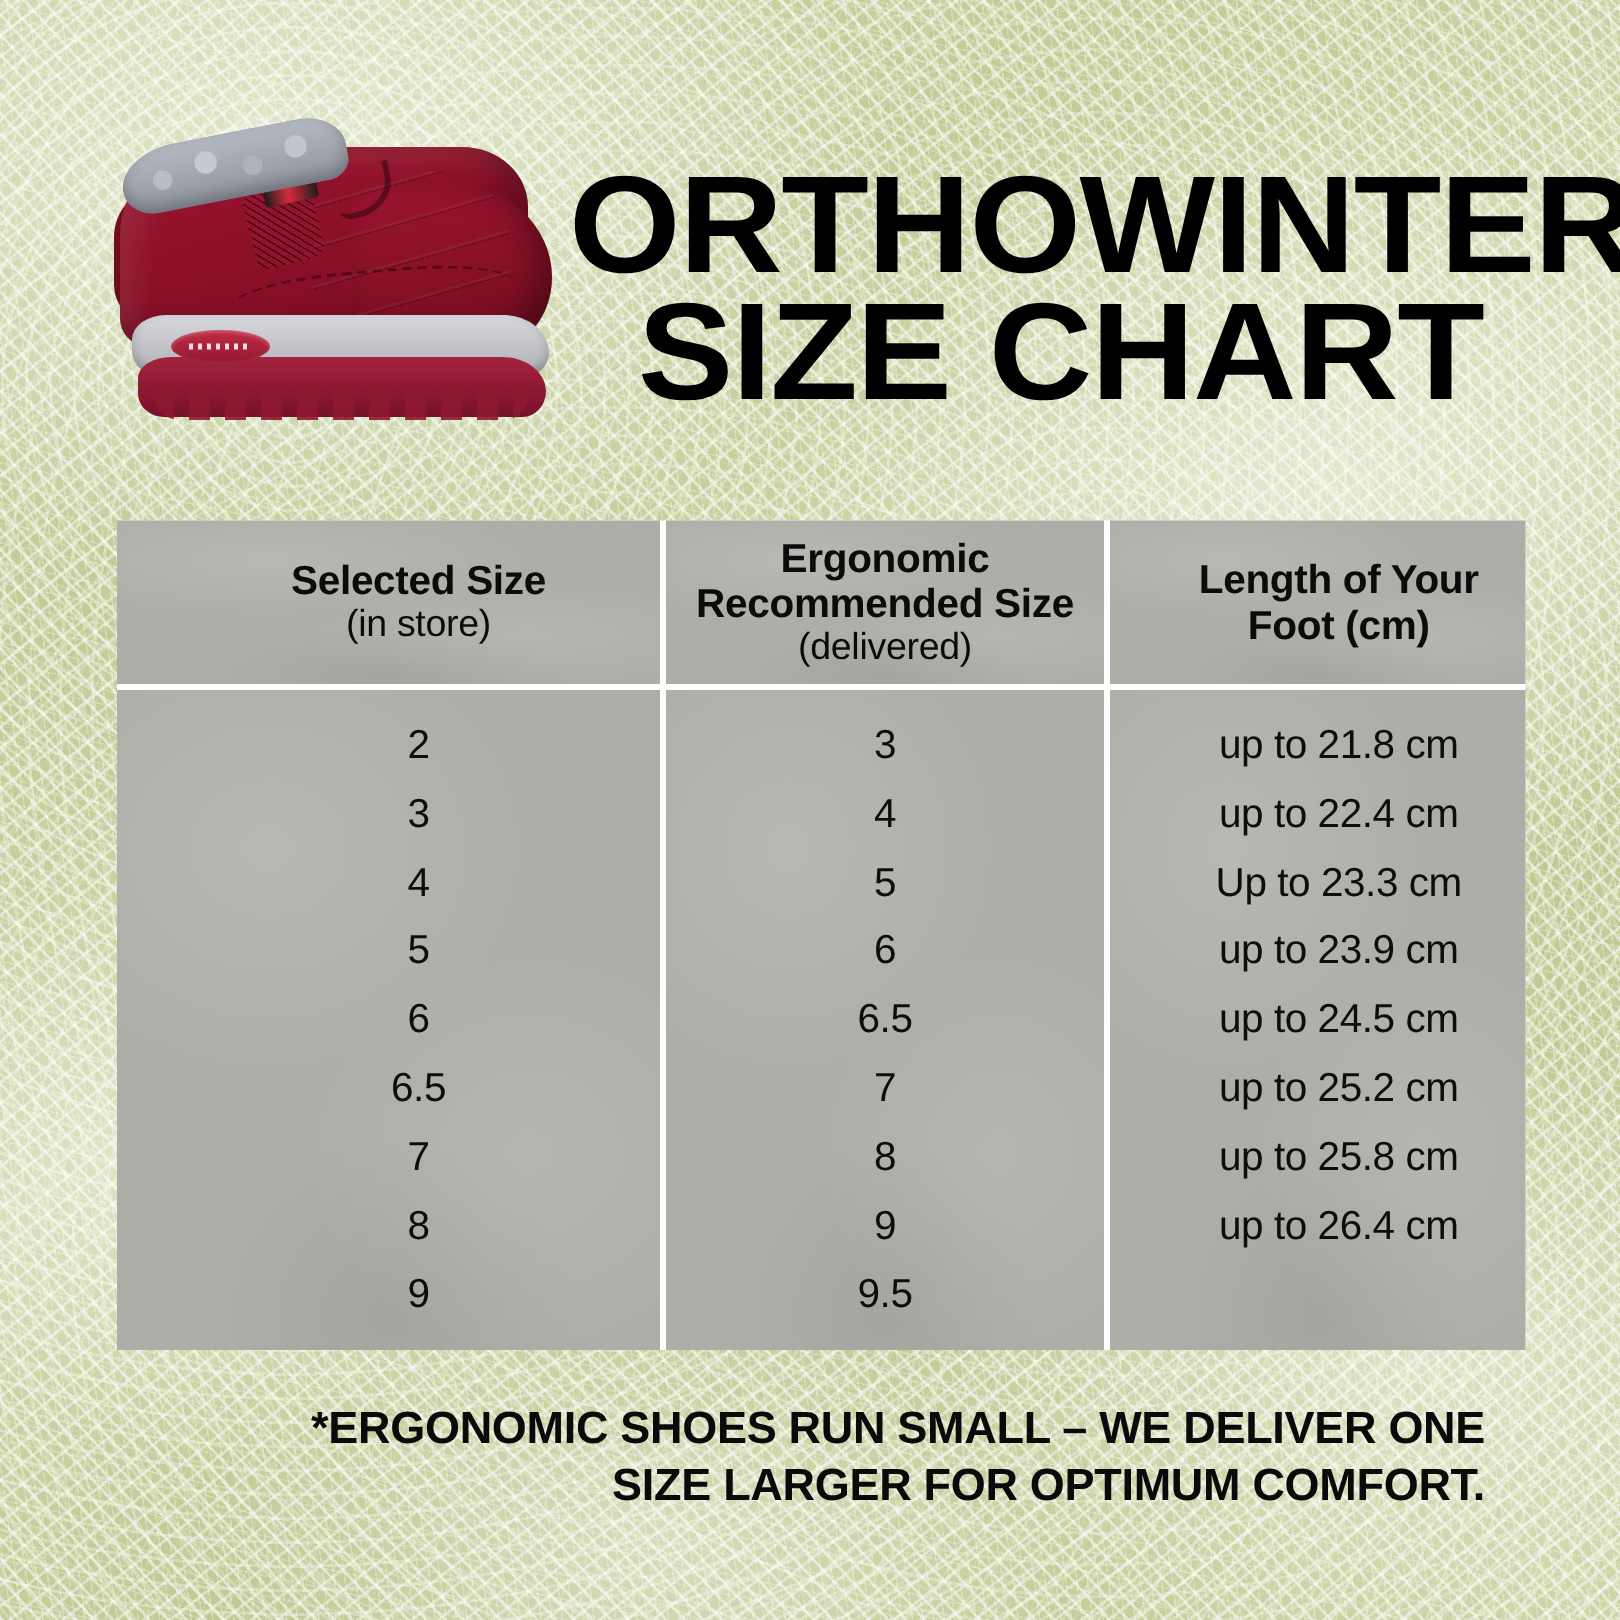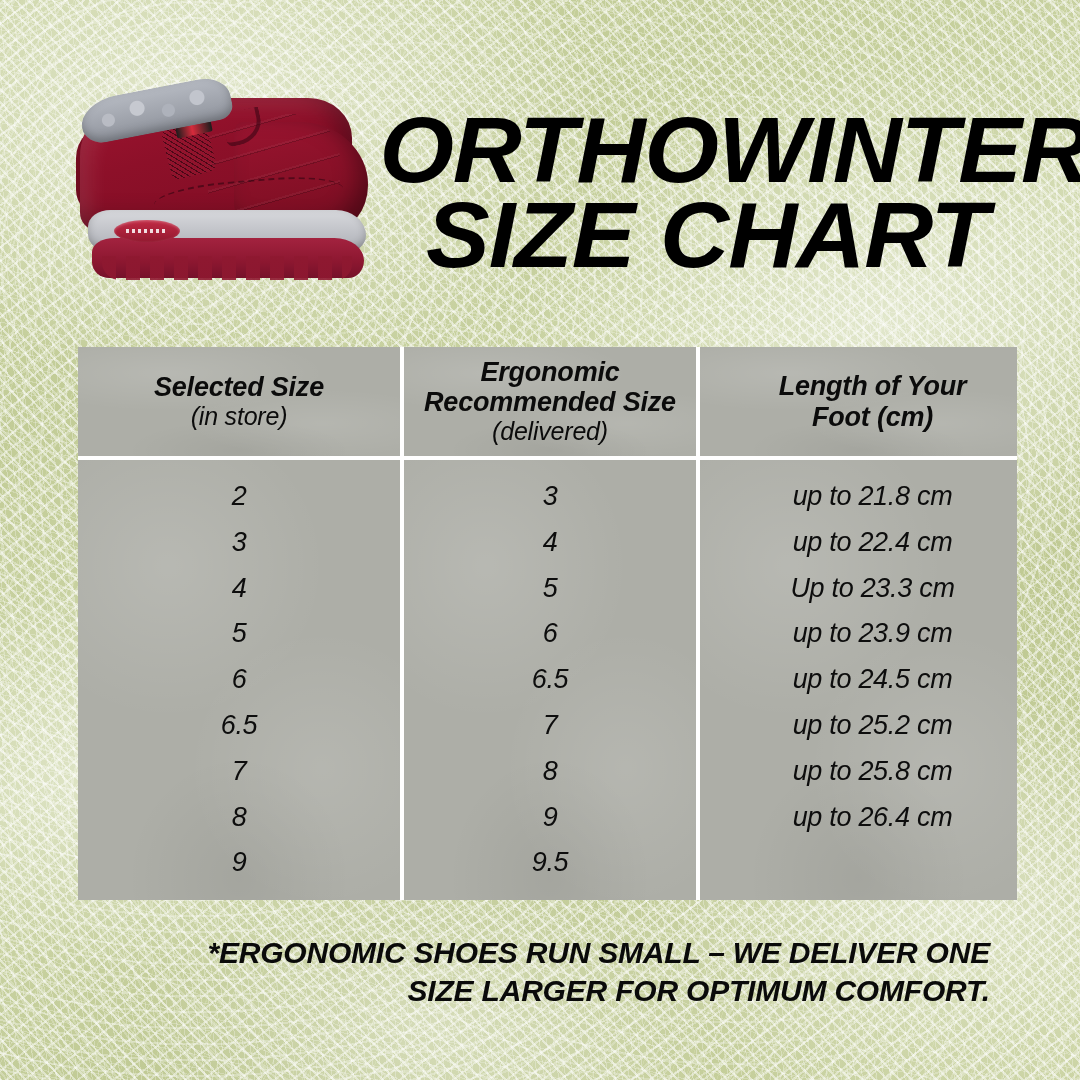--- a/index.html
+++ b/index.html
@@ -13,21 +13,20 @@
     font-family: "Liberation Sans", sans-serif;
     background: #c8d09f;
   }
 
   #poster {
     position: relative;
     width: 1080px;
     height: 1080px;
     overflow: hidden;
     background-color: #737373;
-    font-style: italic;
   }
 
   
   .bg-layer {
     position: absolute;
     inset: 0;
     pointer-events: none;
   }
   .bg-base {
     background:
@@ -274,21 +273,21 @@
     background-color: #adaea7;
     background-image:
       radial-gradient(ellipse 70% 50% at 28% 24%, rgba(255,255,255,.13), rgba(255,255,255,0) 70%),
       radial-gradient(ellipse 60% 45% at 76% 70%, rgba(255,255,255,.10), rgba(255,255,255,0) 70%),
       radial-gradient(ellipse 50% 40% at 50% 95%, rgba(0,0,0,.05), rgba(0,0,0,0) 70%);
     display: flex;
     flex-direction: column;
     align-items: center;
     justify-content: center;
   }
-  .col-1 { width: 322px; }
+  .col-1 { width: 322px; padding-left: 40px; }
   .col-2 { width: 292px; }
   .col-3 { flex: 1; padding-left: 28px; }
 
   .head-main {
     font-size: 27px;
     font-weight: 700;
     color: #0b0b0b;
     line-height: 1.12;
     text-align: center;
     letter-spacing: -.2px;

